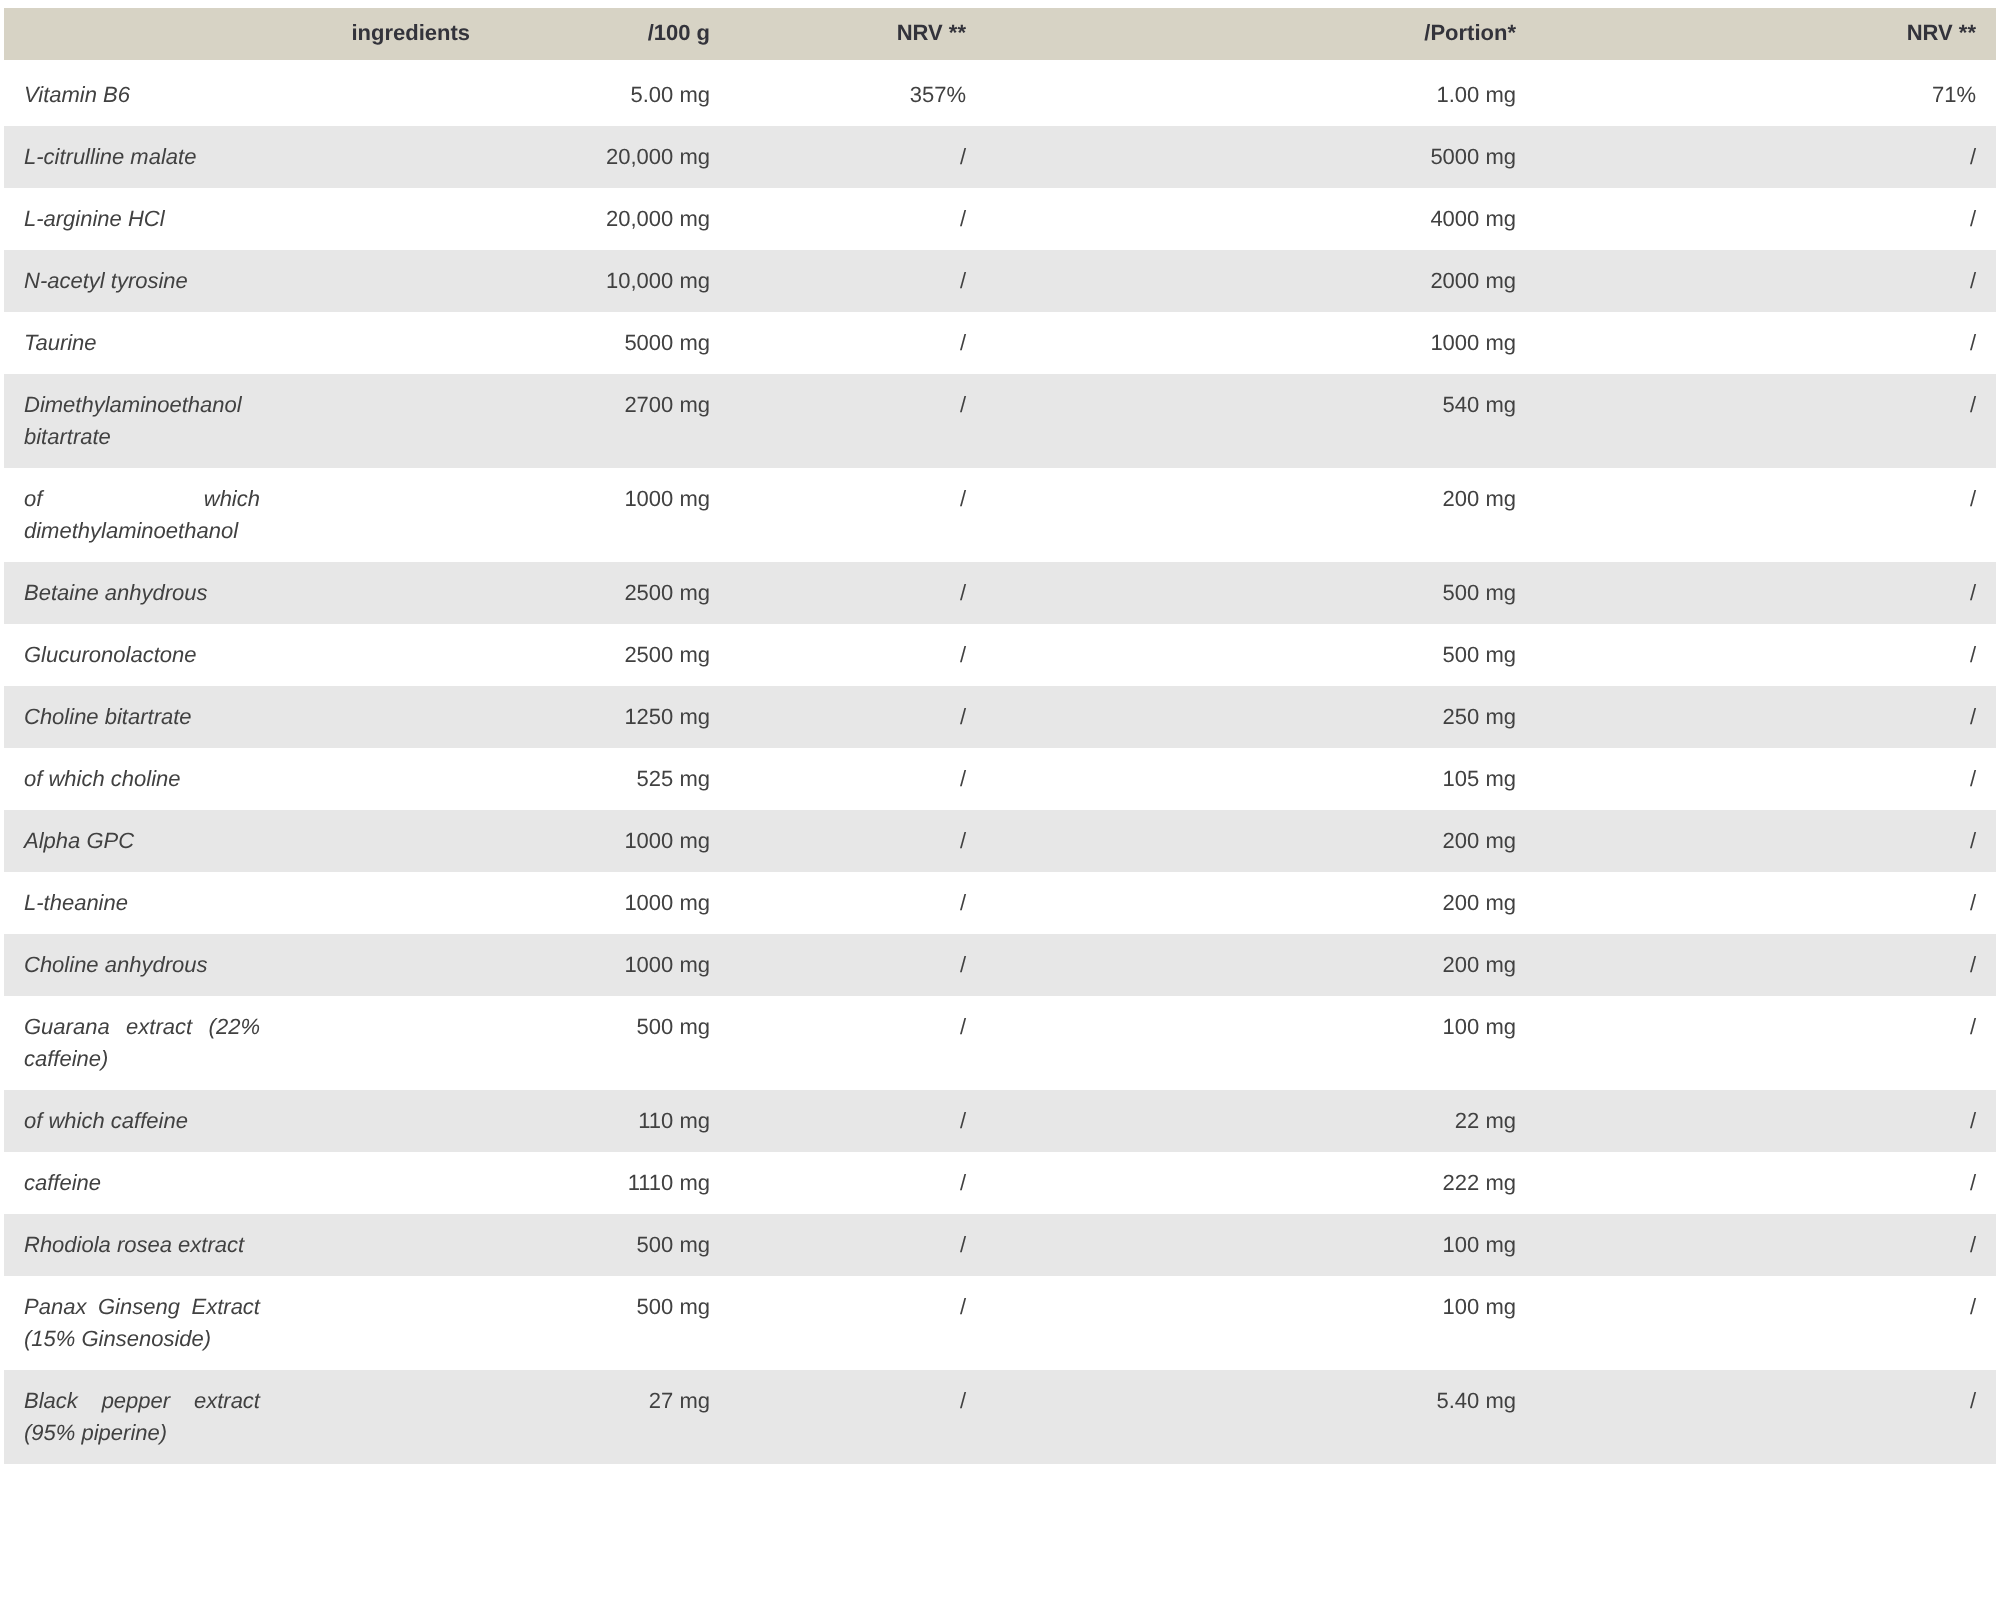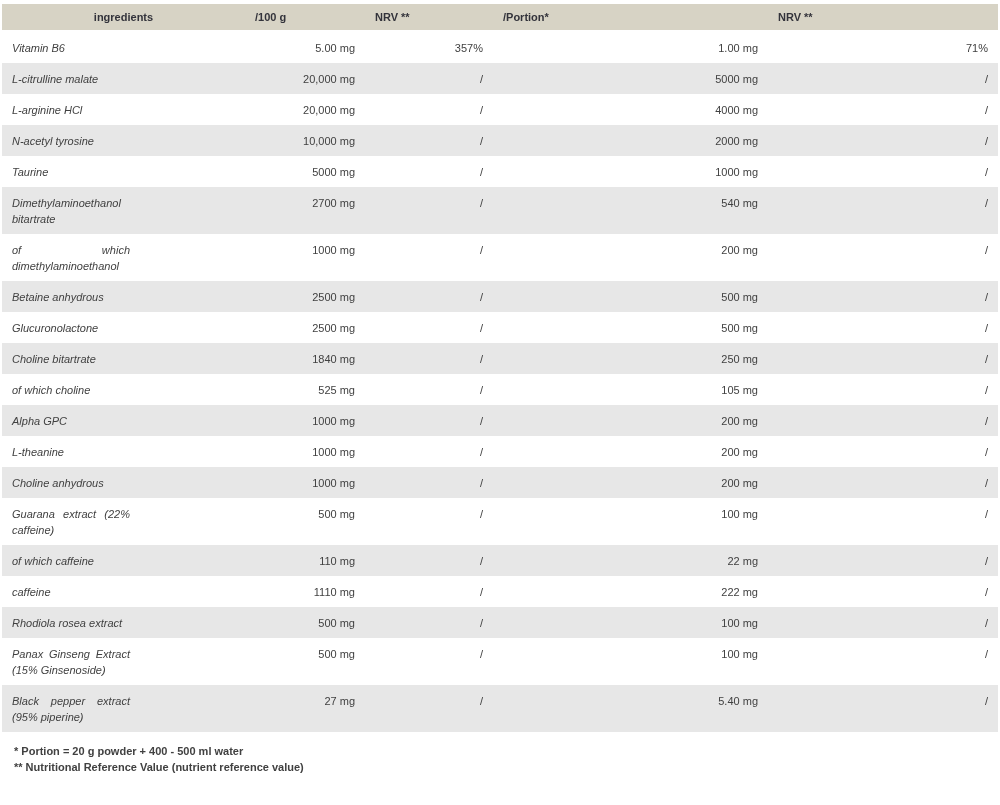--- a/index.html
+++ b/index.html
@@ -17,24 +17,24 @@
   }
   .page{padding:4px 2px 0 2px;}
   table{width:996px;border-collapse:collapse;table-layout:fixed;}
   th,td{vertical-align:top;line-height:16px;}
   thead th{
     background:var(--header-bg);
     color:var(--header-text);
     font-weight:bold;
     padding:5px 10px;
     border-bottom:2px solid #ffffff;
-    text-align:left;
+    text-align:right;
     white-space:nowrap;
   }
-  thead th.c-name{text-align:center;}
+  thead th.c-name{text-align:right;}
   tbody td{padding:8px 10px 7px 10px;}
   tbody td.c-val{text-align:right;white-space:nowrap;}
   tbody tr:nth-child(even){background:var(--row-alt);}
   .name-inner{width:118px;text-align:justify;font-style:italic;}
   .footnotes{padding:12px 0 0 12px;font-weight:600;line-height:15.5px;color:var(--text);}
 </style>
 </head>
 <body>
 
 <div class="page">
@@ -134,21 +134,21 @@
           </td>
           <td class="c-val">2500 mg</td>
           <td class="c-val">/</td>
           <td class="c-val">500 mg</td>
           <td class="c-val">/</td>
         </tr>
         <tr>
           <td class="c-name">
             <div class="name-inner">Choline bitartrate</div>
           </td>
-          <td class="c-val">1840 mg</td>
+          <td class="c-val">1250 mg</td>
           <td class="c-val">/</td>
           <td class="c-val">250 mg</td>
           <td class="c-val">/</td>
         </tr>
         <tr>
           <td class="c-name">
             <div class="name-inner">of which choline</div>
           </td>
           <td class="c-val">525 mg</td>
           <td class="c-val">/</td>
@@ -232,17 +232,13 @@
             <div class="name-inner">Black pepper extract (95% piperine)</div>
           </td>
           <td class="c-val">27 mg</td>
           <td class="c-val">/</td>
           <td class="c-val">5.40 mg</td>
           <td class="c-val">/</td>
         </tr>
       </tbody>
   </table>
 
-  <div class="footnotes">
-    <div>* Portion = 20 g powder + 400 - 500 ml water</div>
-    <div>** Nutritional Reference Value (nutrient reference value)</div>
-  </div>
 </div>
 
 </body></html>

